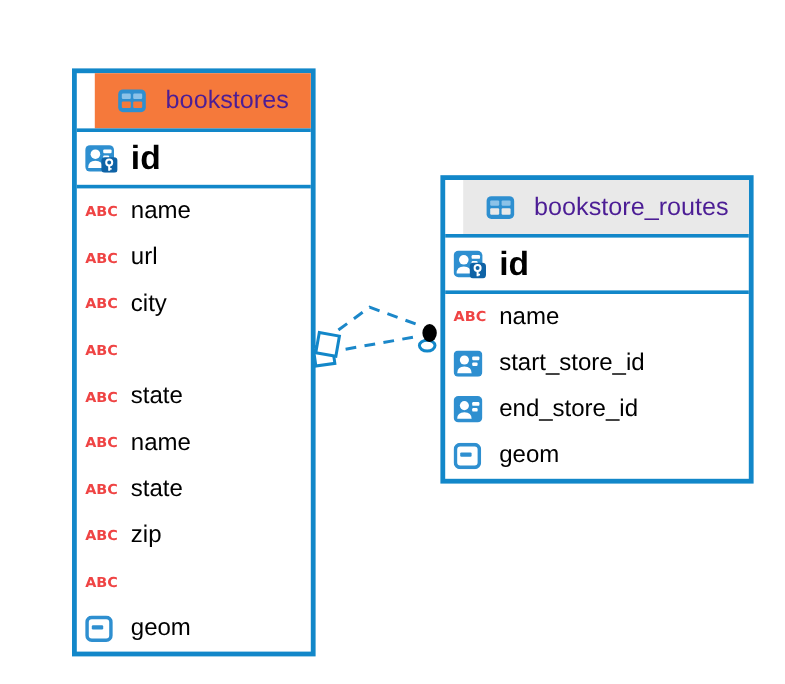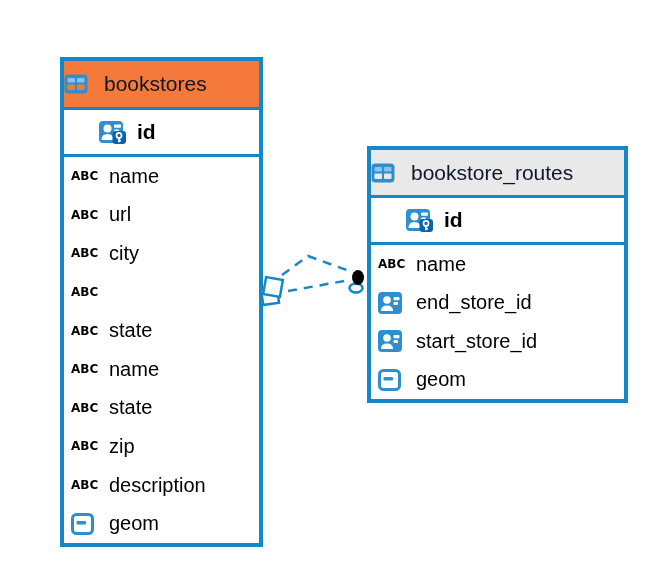--- a/index.html
+++ b/index.html
@@ -19,62 +19,63 @@
     display: flex;
     flex-direction: column;
   }
   #table0 { left: 60px;  top: 57px;  width: 203px; height: 490px; }
   #table1 { left: 367px; top: 146px; width: 261px; height: 257px; }
 
   .t-header {
     display: flex;
     align-items: center;
     gap: 8px;
-    padding: 0 0;
+    padding: 0 19px;
     font-size: 21px;
-    color: #0f172a;
+    color: #4c1d95;
     flex: none;
     white-space: nowrap;
     overflow: hidden;
+    margin-left: 15px;
   }
   #table0 .t-header { height: 46px; }
   #table1 .t-header { height: 45px; }
 
   .sep { height: 3px; background: #1287c9; flex: none; }
 
   .cols { display: flex; flex-direction: column; flex: none; }
 
   .col-row {
     display: flex;
     align-items: center;
     gap: 6px;
     padding: 0 7px;
     font-size: 20px;
     color: #000;
     white-space: nowrap;
     flex: none;
   }
-  .key-row { font-weight: bold; font-size: 21px; margin-left: 28px; }
+  .key-row { font-weight: bold; font-size: 28px; }
   #table0 .key-row { height: 44px; }
   #table1 .key-row { height: 44px; }
   #table0 .field-row { height: 38.6px; }
   #table1 .field-row { height: 38.5px; }
 
   .icon {
     width: 32px;
     flex: none;
     display: flex;
     align-items: center;
     justify-content: flex-start;
   }
   .abc {
     font-family: "DejaVu Sans", sans-serif;
     font-weight: 800;
     font-size: 12px;
-    color: #000000;
+    color: #ef4444;
     letter-spacing: 0px;
     transform: scaleY(0.95);
   }
   .conn-svg {
     position: absolute;
     left: 0; top: 0;
     width: 654px; height: 570px;
     pointer-events: none;
   }
 </style>
@@ -161,21 +162,20 @@
         <div class="col-row field-row">
           <span class="icon">
             <span class="abc">ABC</span>
           </span>
           <span class="col-label">zip</span>
         </div>
         <div class="col-row field-row">
           <span class="icon">
             <span class="abc">ABC</span>
           </span>
-          <span class="col-label">description</span>
         </div>
         <div class="col-row field-row">
           <span class="icon">
             <svg width="23" height="22" viewBox="0 0 23 22">
               <rect x="1.5" y="1.5" width="20" height="19" rx="4" fill="none" stroke="#2e8fd0" stroke-width="3"></rect>
               <rect x="5.5" y="8" width="9.5" height="3.6" rx="1" fill="#2e8fd0"></rect>
             </svg>
           </span>
           <span class="col-label">geom</span>
         </div>
@@ -225,33 +225,33 @@
         <div class="col-row field-row">
           <span class="icon">
             <svg width="24" height="22" viewBox="0 0 24 22">
               <rect width="24" height="22" rx="4" fill="#2e8fd0"></rect>
               <circle cx="9" cy="8" r="3.8" fill="#fff"></circle>
               <path d="M3 19 q0 -5.5 6 -5.5 q6 0 6 5.5 z" fill="#fff"></path>
               <rect x="15.5" y="5" width="6" height="3.2" rx="1" fill="#fff"></rect>
               <rect x="15.5" y="10" width="4.5" height="3" rx="1" fill="#fff"></rect>
             </svg>
           </span>
-          <span class="col-label">end_store_id</span>
+          <span class="col-label">start_store_id</span>
         </div>
         <div class="col-row field-row">
           <span class="icon">
             <svg width="24" height="22" viewBox="0 0 24 22">
               <rect width="24" height="22" rx="4" fill="#2e8fd0"></rect>
               <circle cx="9" cy="8" r="3.8" fill="#fff"></circle>
               <path d="M3 19 q0 -5.5 6 -5.5 q6 0 6 5.5 z" fill="#fff"></path>
               <rect x="15.5" y="5" width="6" height="3.2" rx="1" fill="#fff"></rect>
               <rect x="15.5" y="10" width="4.5" height="3" rx="1" fill="#fff"></rect>
             </svg>
           </span>
-          <span class="col-label">start_store_id</span>
+          <span class="col-label">end_store_id</span>
         </div>
         <div class="col-row field-row">
           <span class="icon">
             <svg width="23" height="22" viewBox="0 0 23 22">
               <rect x="1.5" y="1.5" width="20" height="19" rx="4" fill="none" stroke="#2e8fd0" stroke-width="3"></rect>
               <rect x="5.5" y="8" width="9.5" height="3.6" rx="1" fill="#2e8fd0"></rect>
             </svg>
           </span>
           <span class="col-label">geom</span>
         </div>

